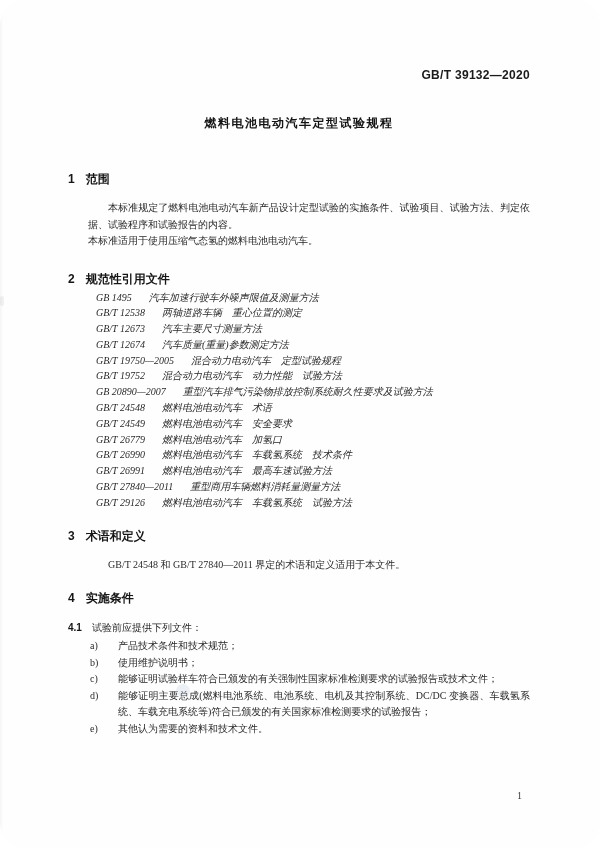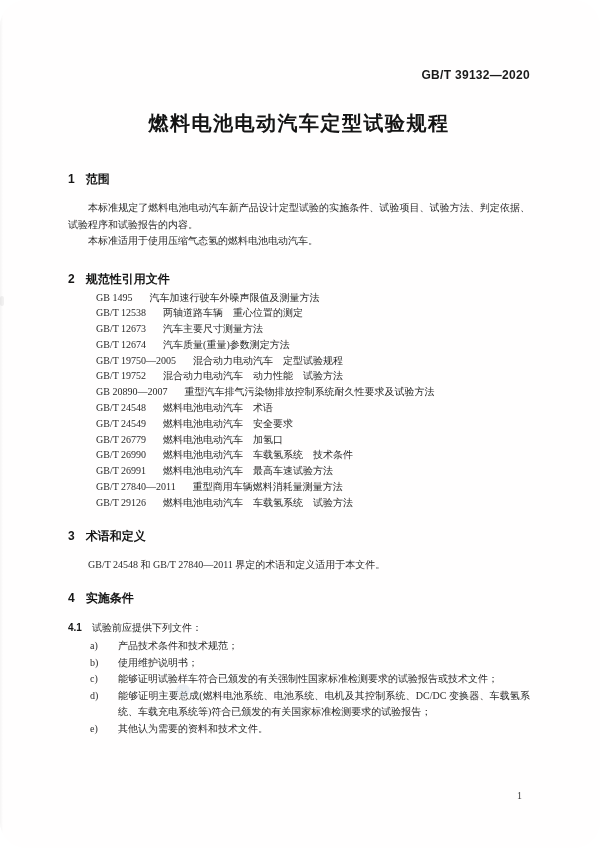--- a/index.html
+++ b/index.html
@@ -11,34 +11,34 @@
   }
   .edge-shade { position:absolute; left:0; top:0; width:3px; height:848px;
     background:linear-gradient(to right, rgba(0,0,0,0.04), rgba(0,0,0,0)); }
   .doc-code {
     font-family:"Liberation Sans","DejaVu Sans",sans-serif; font-weight:700;
     font-size:12px; text-align:right; color:#1a1a1a; letter-spacing:0.3px; line-height:14px;
   }
   .doc-title {
     margin-top:30px; text-align:center;
     font-family:"Liberation Sans","DejaVu Sans",sans-serif;
-    font-size:20px; font-weight:700; letter-spacing:1.5px; color:#141414; line-height:22px;
+    font-size:12px; font-weight:700; letter-spacing:1.5px; color:#141414; line-height:22px;
   }
   .sec-heading {
     font-family:"Liberation Sans","DejaVu Sans",sans-serif; font-weight:700;
     font-size:12px; color:#161616; line-height:15px;
   }
   .sec-num { display:inline-block; margin-right:11px; }
   .s1 { margin-top:38px; }
   .s2 { margin-top:22px; }
   .s3 { margin-top:18px; }
   .s4 { margin-top:18px; }
   .para { font-size:10px; line-height:16.5px; text-align:justify; text-indent:2em; color:#292929; }
-  .p-first { margin-top:13px; }
-  .refs { margin-top:3px; }
+  .p-first { margin-top:13px;margin-left:20px; }
+  .refs { margin-top:3px;font-style:italic; }
   .ref-line { font-size:10px; line-height:15.8px; padding-left:28px; white-space:nowrap; color:#292929; }
   .ref-code { margin-right:17px; }
   .clause { margin-top:14px; font-size:10px; line-height:16px; color:#292929; }
   .clause-num {
     font-family:"Liberation Sans","DejaVu Sans",sans-serif; font-weight:700;
     font-size:10px; margin-right:10px; color:#161616;
   }
   .list { margin-top:2px; }
   .list-item { display:flex; font-size:10px; line-height:16.5px; padding-left:22px; color:#292929; }
   .li-label { flex:0 0 28px; }

